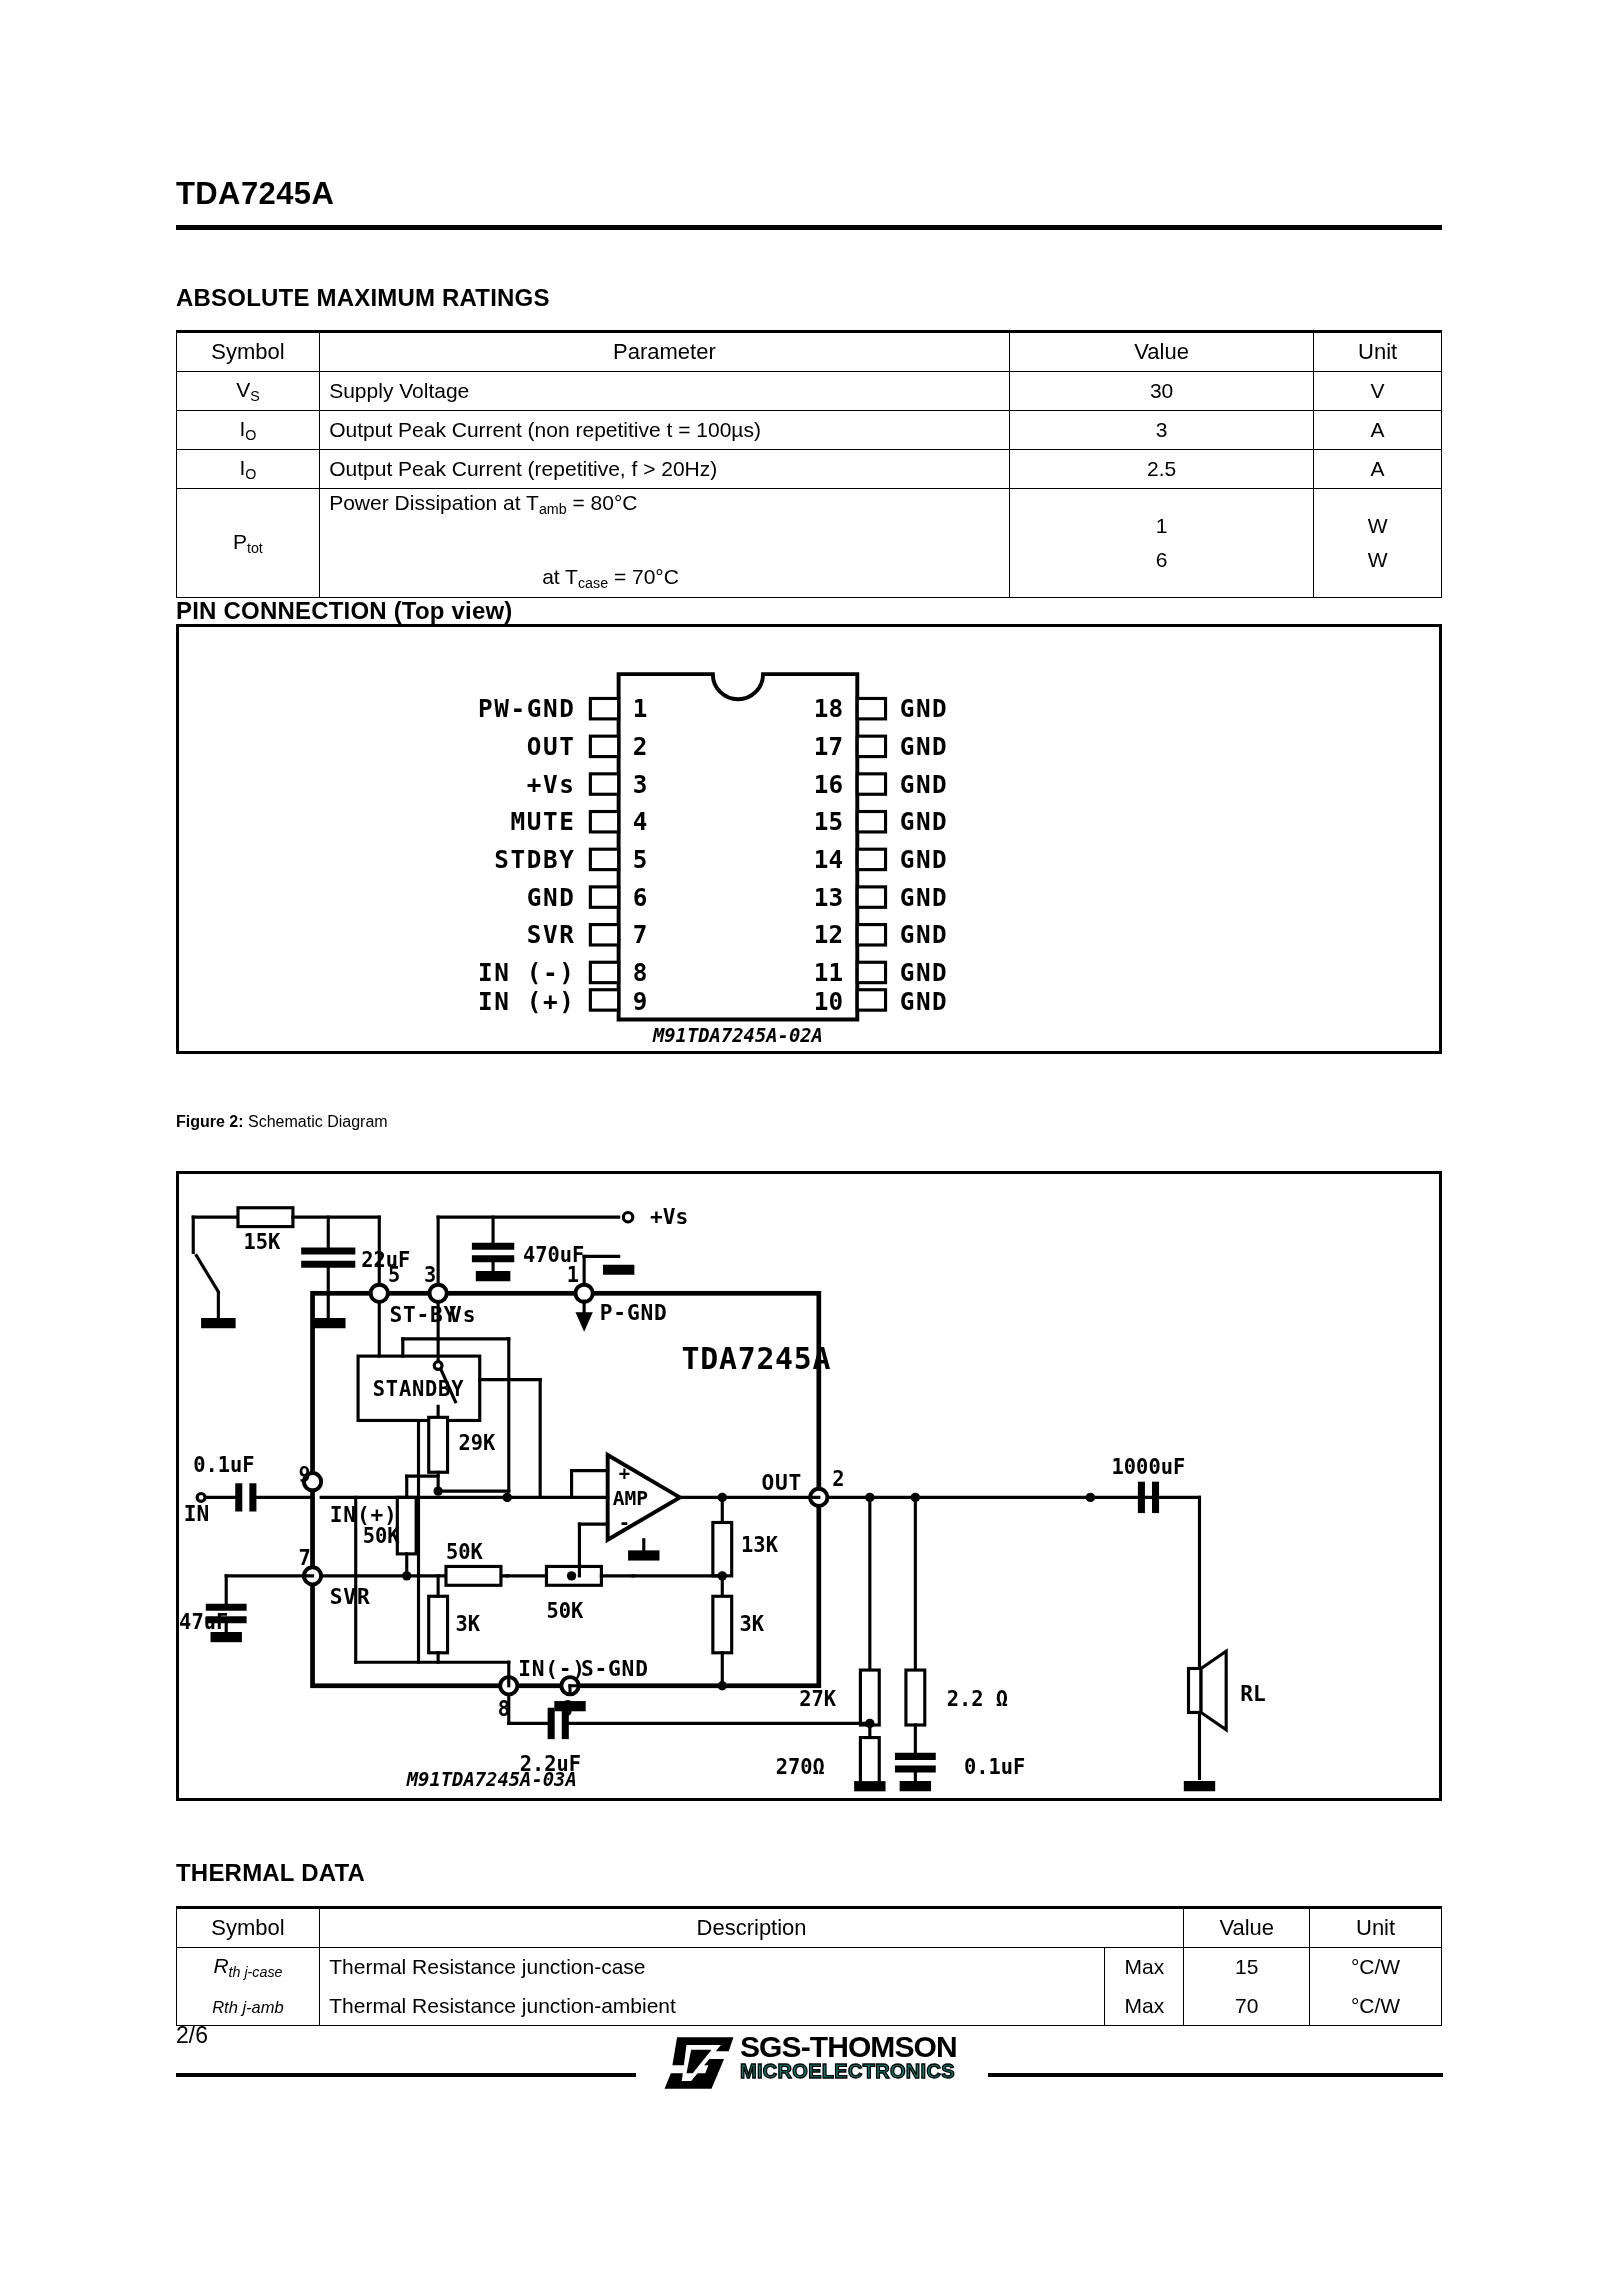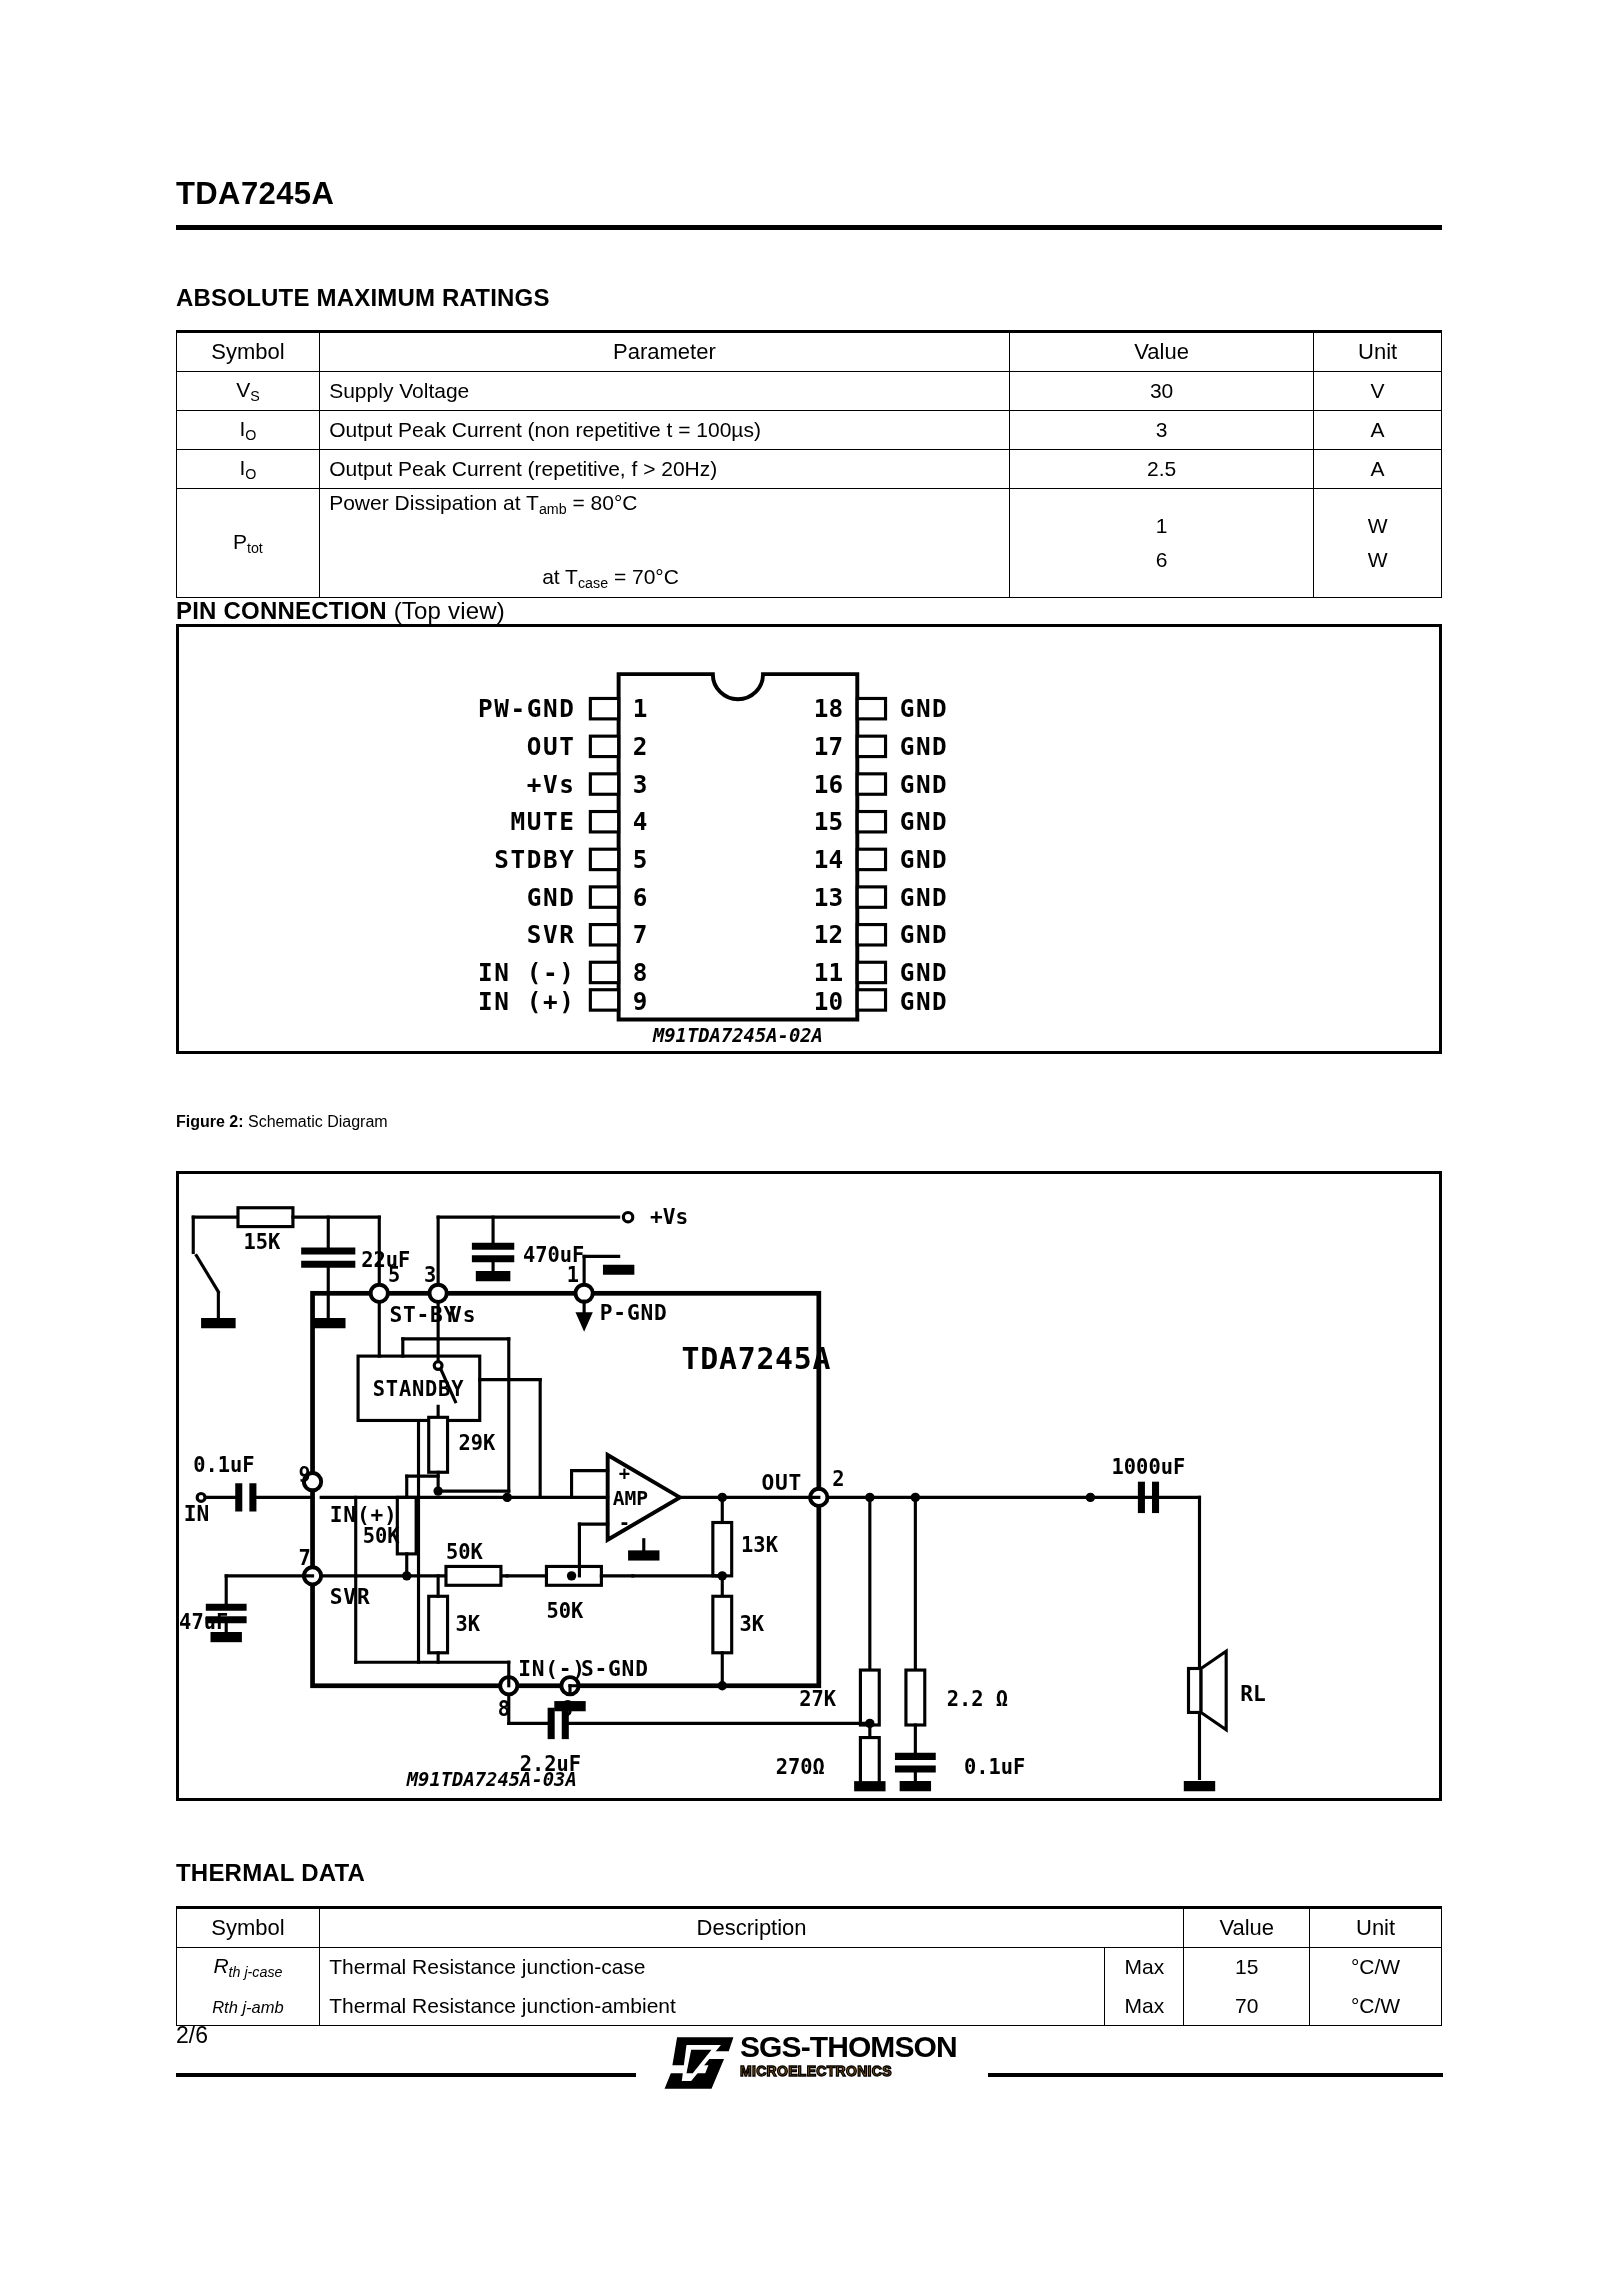--- a/index.html
+++ b/index.html
@@ -19,21 +19,21 @@
   }
   .hdr-rule {
     position:absolute; left:176px; top:225px; width:1266px; height:4.7px;
     background:#000;
   }
 
   
   .sect-h {
     position:absolute; font-size:24px; font-weight:bold; letter-spacing:0.2px;
   }
-  .sect-h .thin { font-weight:normal;text-align:center; }
+  .sect-h .thin { font-weight:bold;text-align:center; }
   .fig-cap { position:absolute; font-size:16px; }
   .fig-cap b { font-weight:bold; }
 
   
   table.dt {
     position:absolute; border-collapse:collapse;
     font-size:21px;
   }
   table.dt td, table.dt th {
     border:1.6px solid #000; padding:0; vertical-align:middle;
@@ -54,22 +54,22 @@
   }
 
   
   .pg-num { position:absolute; left:176px; top:2022px; font-size:23px; }
   .foot-rule-l { position:absolute; left:176px; top:2073px; width:460px; height:3.9px; background:#000; }
   .foot-rule-r { position:absolute; left:988px; top:2073px; width:455px; height:3.9px; background:#000; }
   .logo-wrap { position:absolute; left:663px; top:2032px; width:322px; height:61px; }
   .logo-text { position:absolute; left:77px; top:0px; }
   .logo-name { font-size:30px; font-weight:bold; letter-spacing:-0.9px; line-height:30px; }
   .logo-sub {
-    font-size:14px; font-weight:bold; letter-spacing:0.3px; line-height:19px;
-    -webkit-text-stroke:1.3px #000; color:#a16207;
+    font-size:20px; font-weight:bold; letter-spacing:0.3px; line-height:19px;
+    -webkit-text-stroke:1.3px #000; color:#0f766e;
   }
 
   
   svg text { font-family:"DejaVu Sans Mono", monospace; }
 </style>
 </head>
 <body>
 
 <div class="page">
 

